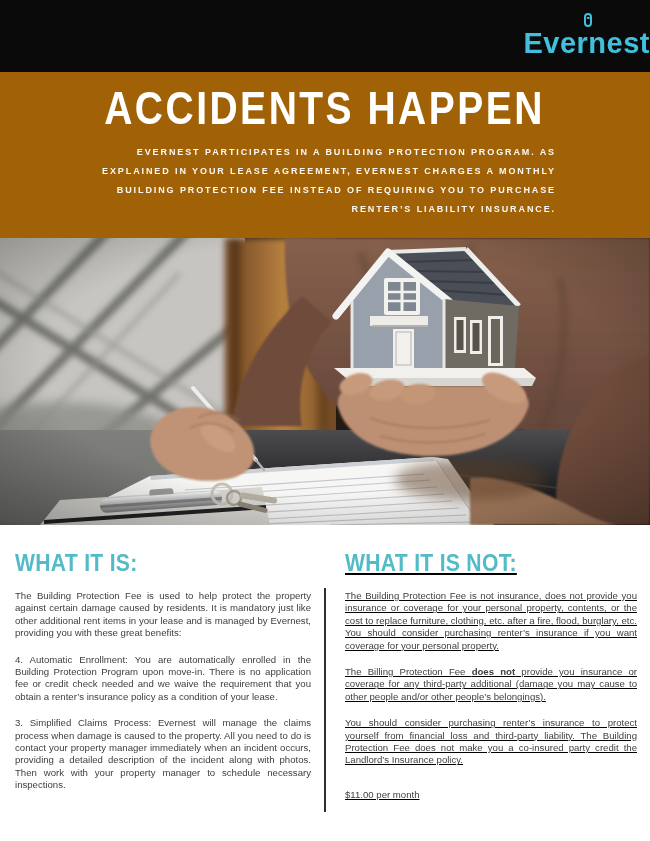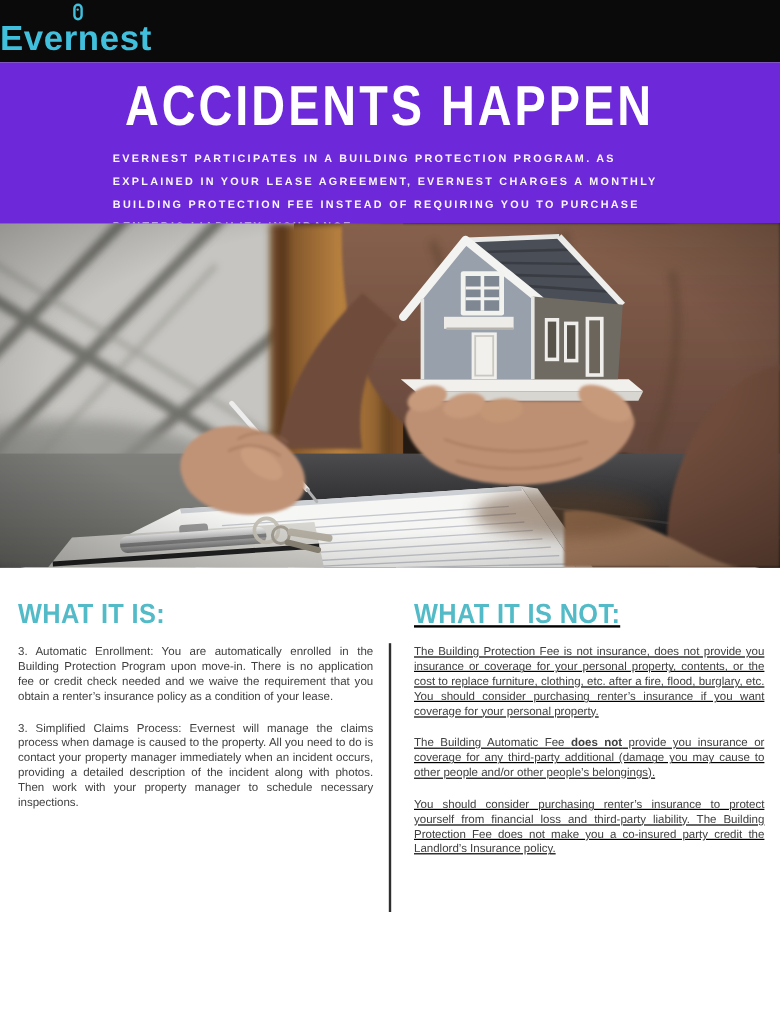--- a/index.html
+++ b/index.html
@@ -2,34 +2,34 @@
 <html><head>
 <meta charset="utf-8">
 <style>
   html,body{margin:0;padding:0;background:#e9e9e9;}
   .page{
     width:650px;height:841px;margin:0 auto;position:relative;
     background:#ffffff;overflow:hidden;
     font-family:"Liberation Sans","DejaVu Sans",sans-serif;
   }
   
-  .topbar{height:52px;background:#0a0a0a;display:flex;align-items:center;justify-content:flex-start;}
+  .topbar{height:72px;background:#0a0a0a;display:flex;align-items:center;justify-content:flex-end;}
   .logo{position:relative;color:#41c0dd;font-weight:bold;font-size:29px;letter-spacing:.5px;padding-top:14px;}
   .logo-icon{
     position:absolute;top:0px;left:48.2%;width:8px;height:14px;
     border:2.5px solid #41c0dd;border-radius:4px;box-sizing:border-box;
   }
   .logo-icon .dot{position:absolute;top:2px;left:50%;transform:translateX(-50%);width:2.5px;height:2.5px;border-radius:50%;background:#41c0dd;}
   
-  .banner{height:134px;background:#6d28d9;text-align:center;color:#fff;}
+  .banner{height:166px;background:#a16207;text-align:center;color:#fff;}
   .banner h1{margin:0;padding-top:10px;font-size:47px;font-weight:bold;letter-spacing:3px;line-height:52px;white-space:nowrap;}
   .banner h1 .condense{display:inline-block;transform:scaleX(.83);}
   .banner-sub{
     width:462px;margin:9px auto 0;font-size:9px;font-weight:bold;
-    letter-spacing:1.9px;line-height:19px;color:rgba(255,255,255,.96);text-align:left;
+    letter-spacing:1.9px;line-height:19px;color:rgba(255,255,255,.96);text-align:right;
   }
   
   .hero{height:287px;line-height:0;background:#2a211a;}
   
   .content{position:relative;height:324px;background:#fff;border-radius:21px;}
   .col{position:absolute;top:25px;}
   .col-left{left:15px;width:296px;}
   .col-right{left:345px;width:292px;text-decoration:underline;}
   .col h2{
     margin:0 0 13px;color:#53bbc7;font-size:23px;font-weight:bold;
@@ -234,27 +234,29 @@
         <ellipse cx="504" cy="150" rx="24" ry="12" fill="#c79a7c" transform="rotate(28 504 150)"></ellipse>
       </g>
 
       <rect width="650" height="287" fill="url(#vign)"></rect>
     </svg>
   </section>
 
   <section class="content">
     <div class="col col-left">
       <h2>WHAT IT IS:</h2>
-      <p>3. Automatic Enrollment: You are automatically enrolled in the Building Protection Program upon move-in. There is no application fee or credit check needed and we waive the requirement that you obtain a renter’s insurance policy as a condition of your lease.</p>
+      <p>The Building Protection Fee is used to help protect the property against certain damage caused by residents. It is mandatory just like other additional rent items in your lease and is managed by Evernest, providing you with these great benefits:</p>
+      <p>4. Automatic Enrollment: You are automatically enrolled in the Building Protection Program upon move-in. There is no application fee or credit check needed and we waive the requirement that you obtain a renter’s insurance policy as a condition of your lease.</p>
       <p>3. Simplified Claims Process: Evernest will manage the claims process when damage is caused to the property. All you need to do is contact your property manager immediately when an incident occurs, providing a detailed description of the incident along with photos. Then work with your property manager to schedule necessary inspections.</p>
     </div>
 
     <div class="divider"></div>
 
     <div class="col col-right">
       <h2>WHAT IT IS NOT:</h2>
       <p>The Building Protection Fee is not insurance, does not provide you insurance or coverage for your personal property, contents, or the cost to replace furniture, clothing, etc. after a fire, flood, burglary, etc. You should consider purchasing renter’s insurance if you want coverage for your personal property.</p>
-      <p><span>The Building Automatic Fee </span><strong>does not</strong><span> provide you insurance or coverage for any third-party additional (damage you may cause to other people and/or other people’s belongings).</span></p>
+      <p><span>The Billing Protection Fee </span><strong>does not</strong><span> provide you insurance or coverage for any third-party additional (damage you may cause to other people and/or other people’s belongings).</span></p>
       <p>You should consider purchasing renter’s insurance to protect yourself from financial loss and third-party liability. The Building Protection Fee does not make you a co-insured party credit the Landlord’s Insurance policy.</p>
+      <p class="price">$11.00 per month</p>
     </div>
   </section>
 
 </div>
 
 </body></html>

